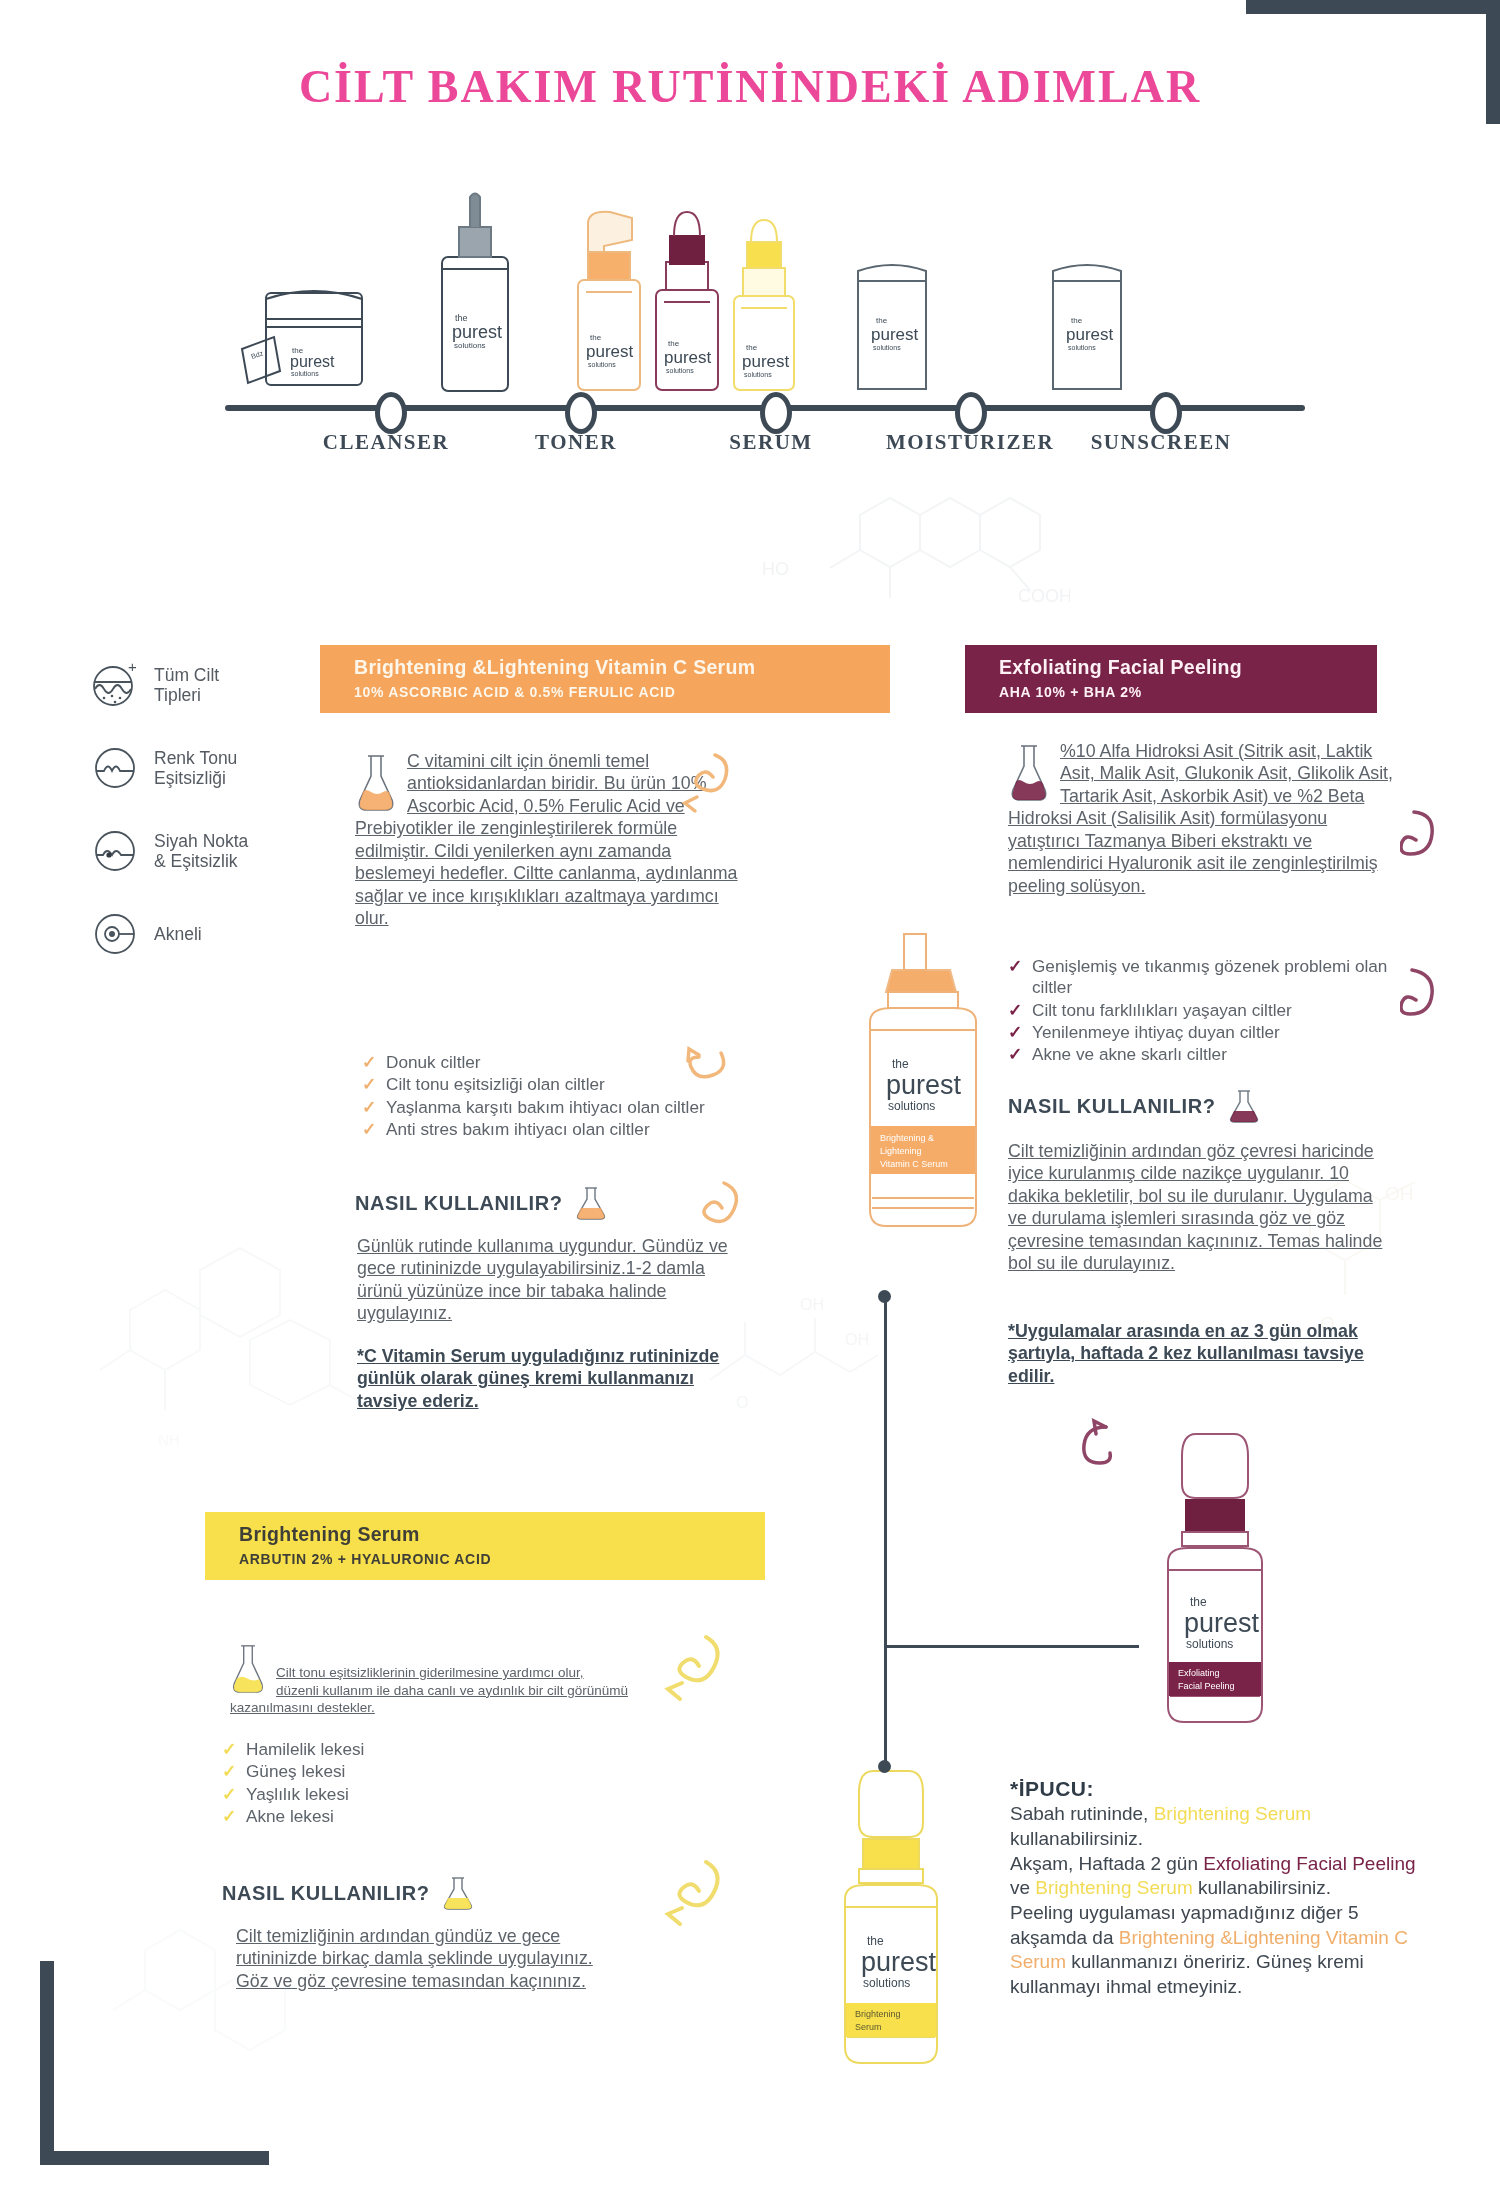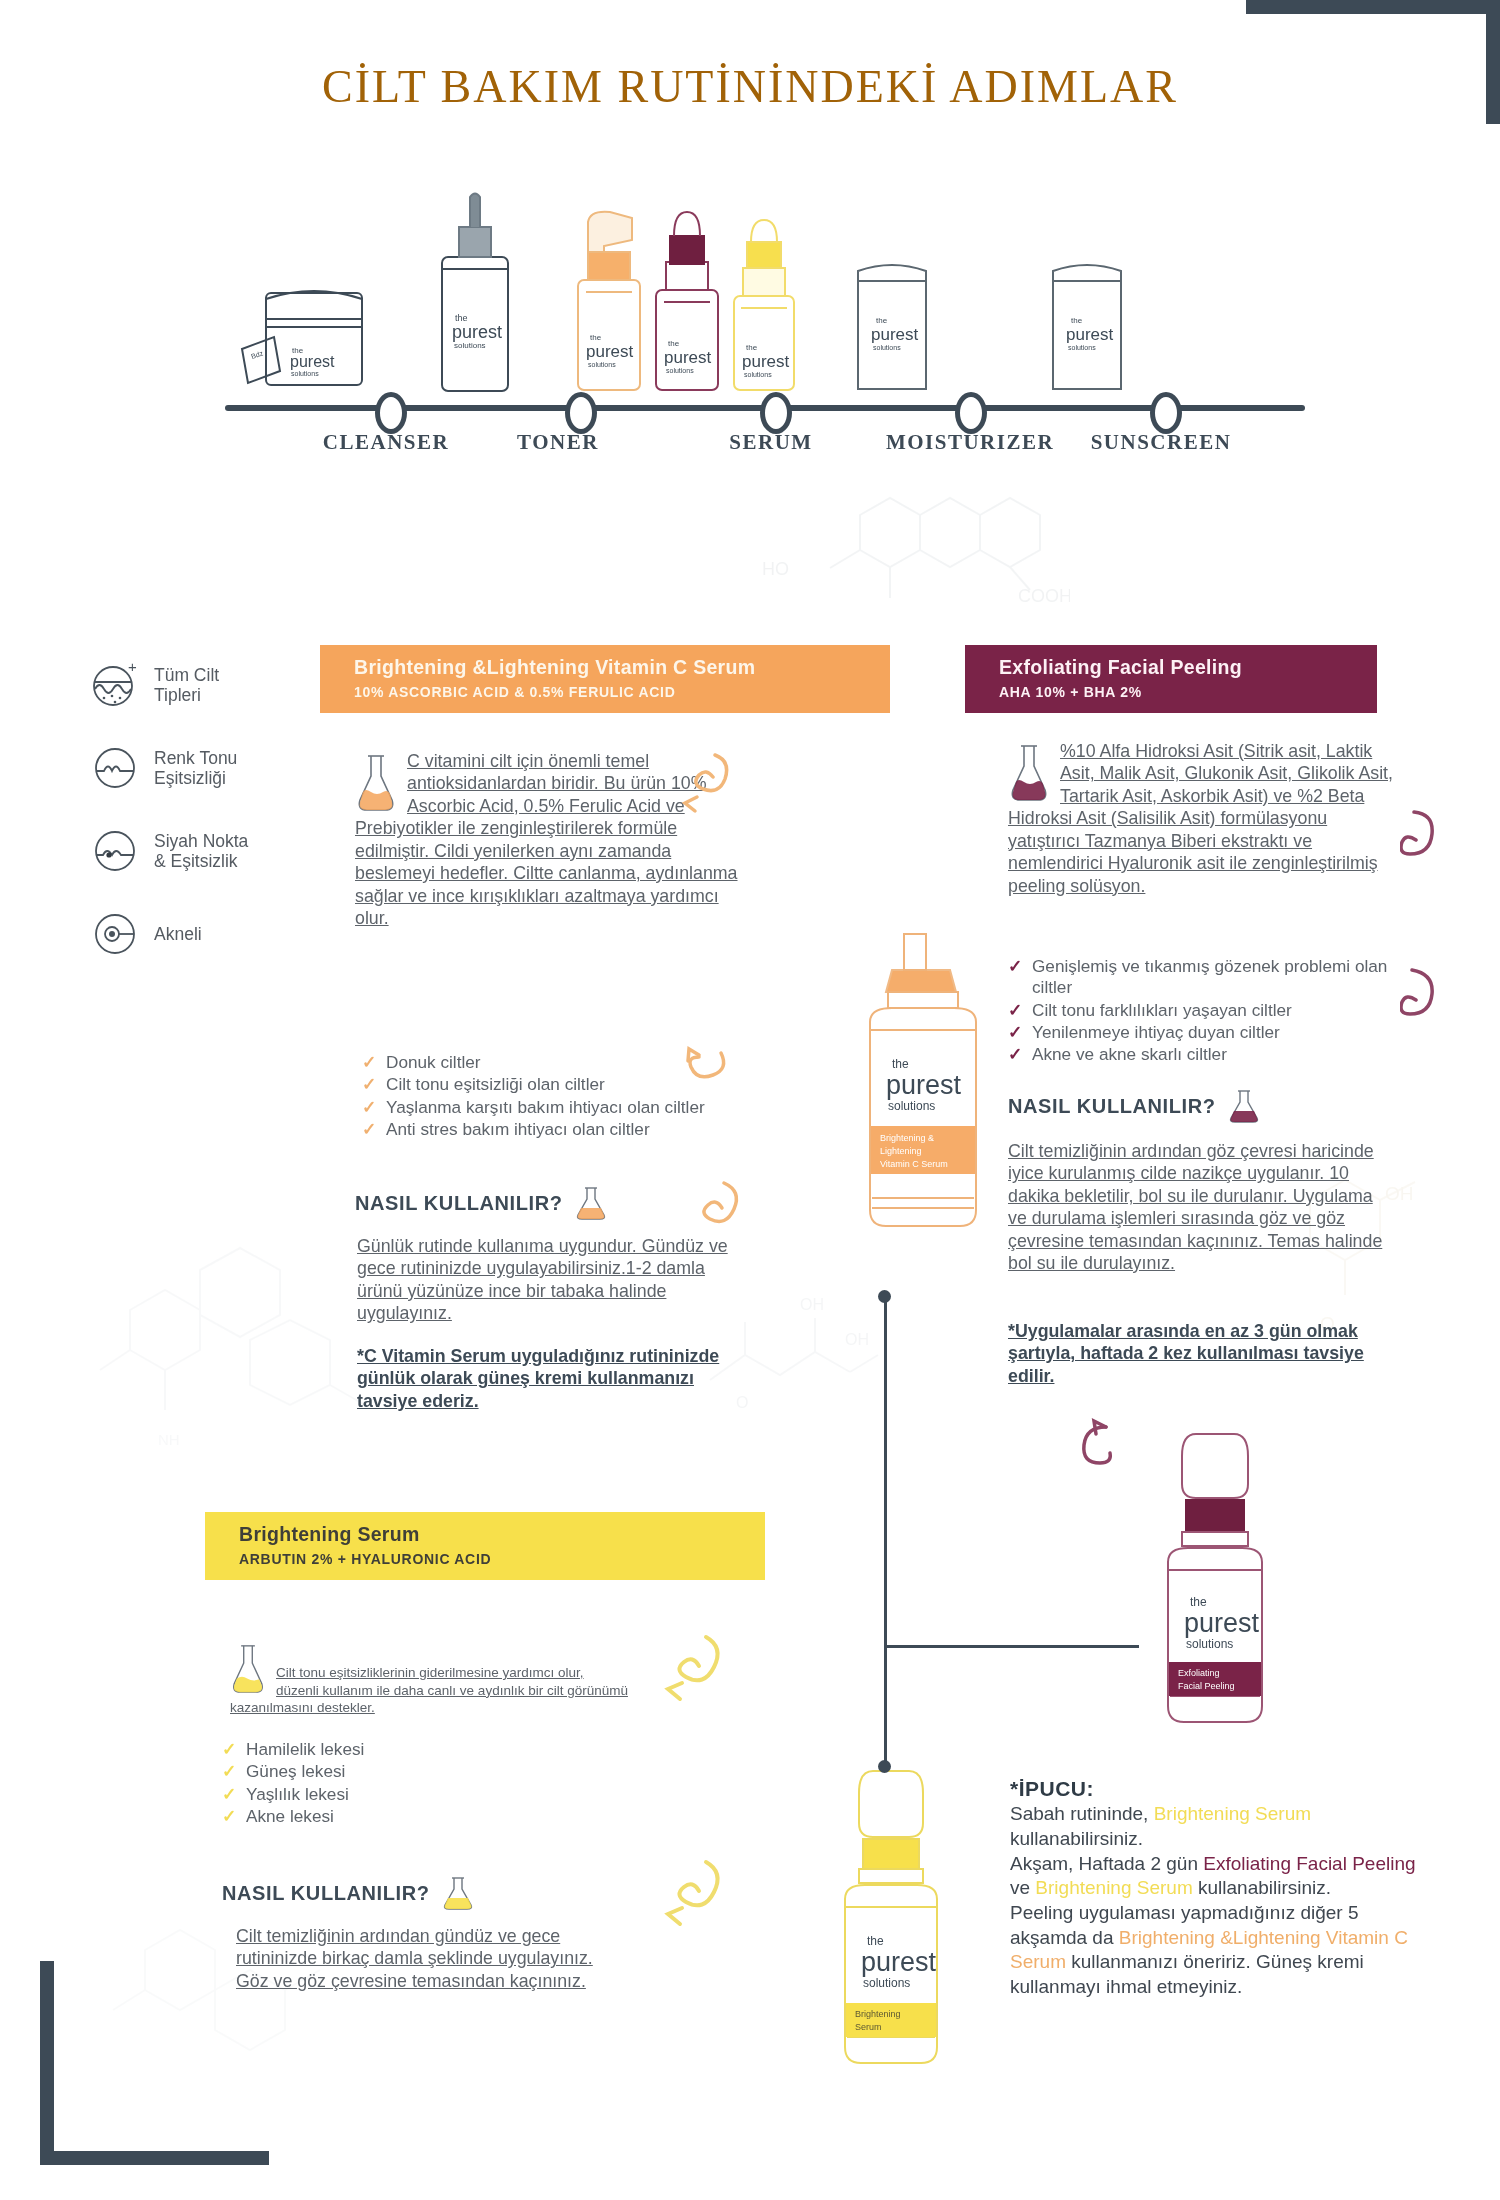--- a/index.html
+++ b/index.html
@@ -18,21 +18,21 @@
   }
   .corner-bl{
     position:absolute;left:40px;bottom:35px;width:215px;height:190px;
     border-left:14px solid #3d4a56;border-bottom:14px solid #3d4a56;
   }
 
   
   .title{
     position:absolute;top:60px;left:0;width:1500px;text-align:center;
     font-family:"Liberation Serif", serif;
-    font-weight:normal;font-size:46px;letter-spacing:2px;color:#a16207;
+    font-weight:bold;font-size:46px;letter-spacing:2px;color:#ec4899;
   }
 
   
   .routine{position:absolute;top:150px;left:190px;width:1120px;height:320px;}
   .routine-products{position:absolute;left:0;top:0;width:1120px;height:245px;}
   .prod{position:absolute;bottom:0;}
 
   .timeline{
     position:absolute;left:225px;top:405px;width:1080px;height:6px;
     background:#3d4a56;border-radius:3px;
@@ -254,21 +254,21 @@
   <div class="timeline">
     <div class="dot" style="left:150px;"></div>
     <div class="dot" style="left:340px;"></div>
     <div class="dot" style="left:535px;"></div>
     <div class="dot" style="left:730px;"></div>
     <div class="dot" style="left:925px;"></div>
   </div>
 
   <div class="step-labels">
     <div class="step-label" style="left:196px;">CLEANSER</div>
-    <div class="step-label" style="left:368px;">TONER</div>
+    <div class="step-label" style="left:386px;">TONER</div>
     <div class="step-label" style="left:581px;">SERUM</div>
     <div class="step-label" style="left:780px;">MOISTURIZER</div>
     <div class="step-label" style="left:971px;">SUNSCREEN</div>
   </div>
 
   <div class="legend">
 
     <div class="legend-row">
       <div class="legend-ico">
         <svg width="50" height="50" viewBox="0 0 50 50">

